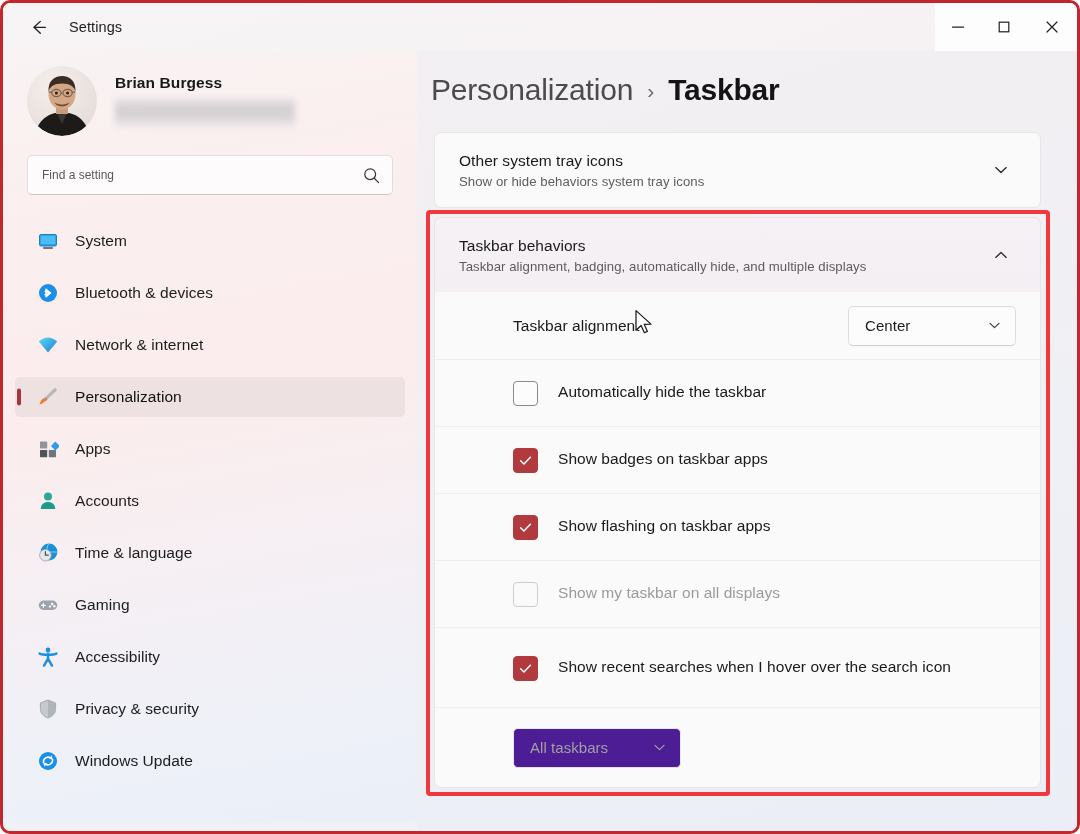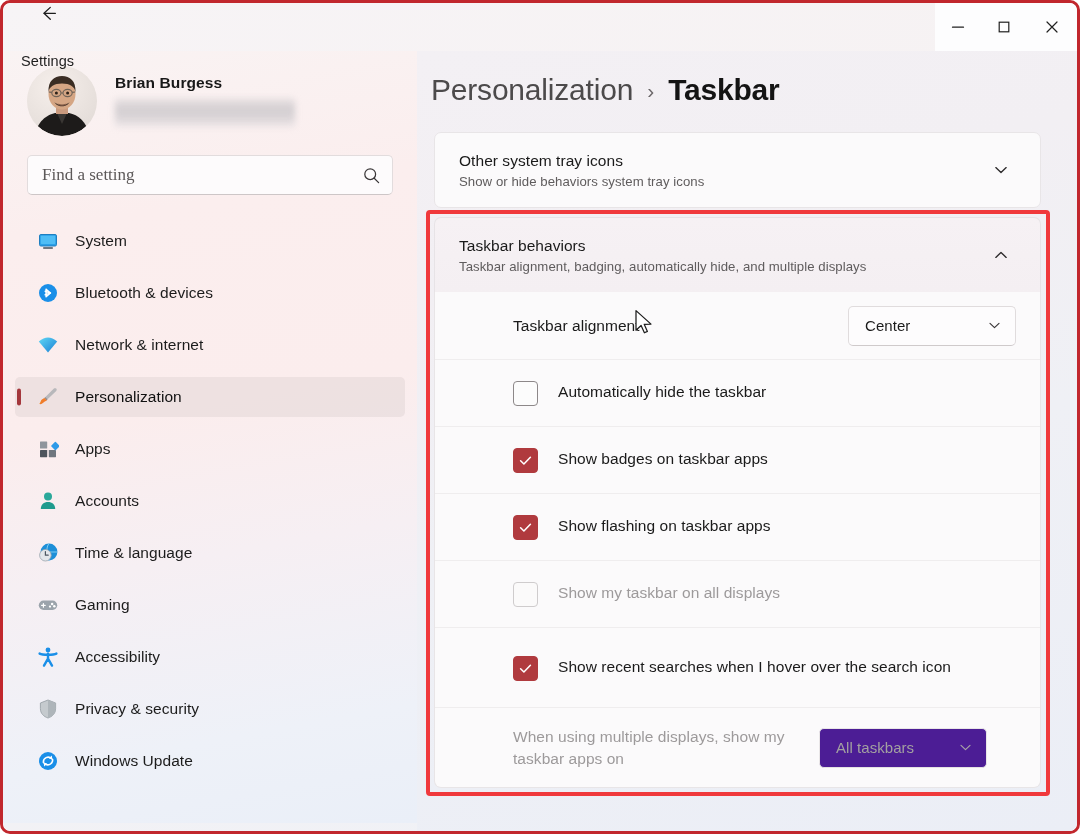--- a/index.html
+++ b/index.html
@@ -43,22 +43,21 @@
     height: 48px;
     display: flex;
     align-items: center;
     z-index: 40;
   }
   .titlebar-left {
     display: flex;
     align-items: center;
     height: 48px;
     padding-left: 18px;
-    gap: 30px;
-    flex-direction: column;
+    gap: 14px;
   }
   .back-btn {
     width: 34px; height: 32px;
     display: flex; align-items: center; justify-content: center;
     border-radius: 5px;
   }
   .title-text {
     font-size: 14.5px;
     color: #1d1d1d;
     letter-spacing: .1px;
@@ -132,22 +131,22 @@
     background: #fdfbfc;
     border: 1px solid #e2dcdd;
     border-bottom: 1.6px solid #cdc6c7;
     border-radius: 5px;
     display: flex;
     align-items: center;
   }
   .search-input {
     flex: 1;
     border: 0; outline: 0; background: transparent;
-    font-family: Liberation Serif, serif;
-    font-size: 17px;
+    font-family: Liberation Sans, sans-serif;
+    font-size: 12px;
     color: #0369a1;
     padding: 0 34px 0 14px;
   }
   .search-input::placeholder { color: #5c5858; opacity: 1; }
   .search-icon-btn {
     position: absolute;
     right: 8px; top: 50%;
     transform: translateY(-50%);
     width: 26px; height: 26px;
     display: flex; align-items: center; justify-content: center;
@@ -709,21 +708,20 @@
                 <div class="checkbox checked">
                   <svg width="17" height="17" viewBox="0 0 17 17">
                     <path d="M3.6 8.8 L6.9 12 L13.4 5.3" fill="none" stroke="#fff" stroke-width="1.55" stroke-linecap="round" stroke-linejoin="round"></path>
                   </svg>
                 </div>
                 <div class="cb-label two-line-label" style="max-width:430px">Show recent searches when I hover over the search icon</div>
               </div>
             </div>
 
             <div class="prow tall disabled">
-              <div class="prow-label two-line" style="max-width:290px">When using multiple displays, show my taskbar apps on</div>
               <div class="dropdown disabled">
                 <span class="dd-value">All taskbars</span>
                 <svg width="17" height="17" viewBox="0 0 17 17">
                   <path d="M4 6.4 L8.5 10.6 L13 6.4" fill="none" stroke="#a8a5a6" stroke-width="1.2" stroke-linecap="round" stroke-linejoin="round"></path>
                 </svg>
               </div>
             </div>
 
           </div>
         </div>

